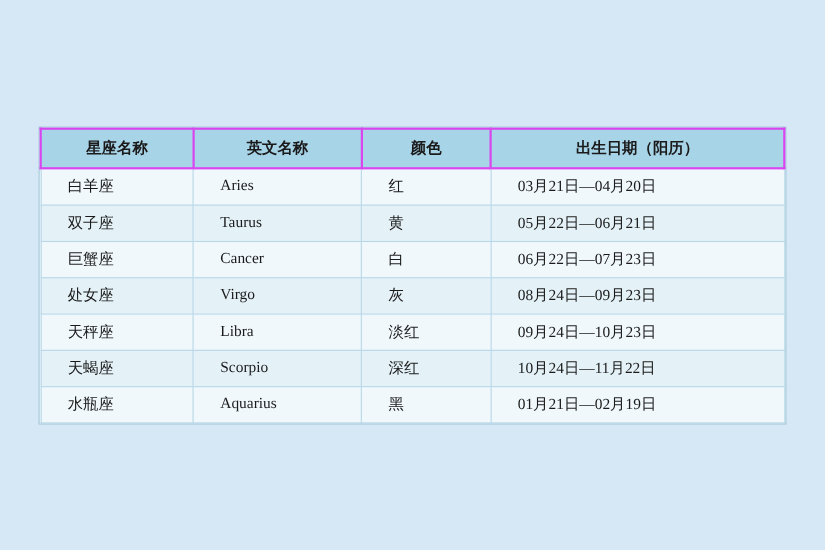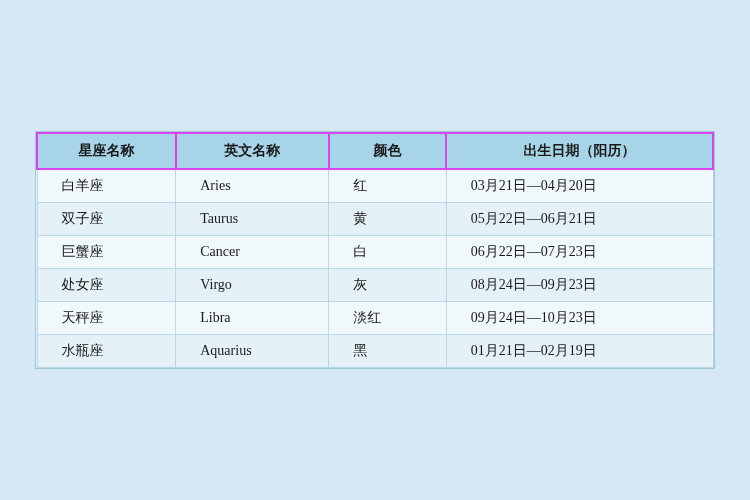--- a/index.html
+++ b/index.html
@@ -85,20 +85,26 @@
           <td>灰</td>
           <td>08月24日—09月23日</td>
         </tr>
         <tr>
           <td>天秤座</td>
           <td>Libra</td>
           <td>淡红</td>
           <td>09月24日—10月23日</td>
         </tr>
         <tr>
+          <td>天蝎座</td>
+          <td>Scorpio</td>
+          <td>深红</td>
+          <td>10月24日—11月22日</td>
+        </tr>
+        <tr>
           <td>水瓶座</td>
           <td>Aquarius</td>
           <td>黑</td>
           <td>01月21日—02月19日</td>
         </tr>
       </tbody>
   </table>
 </div>
 
 </body></html>

